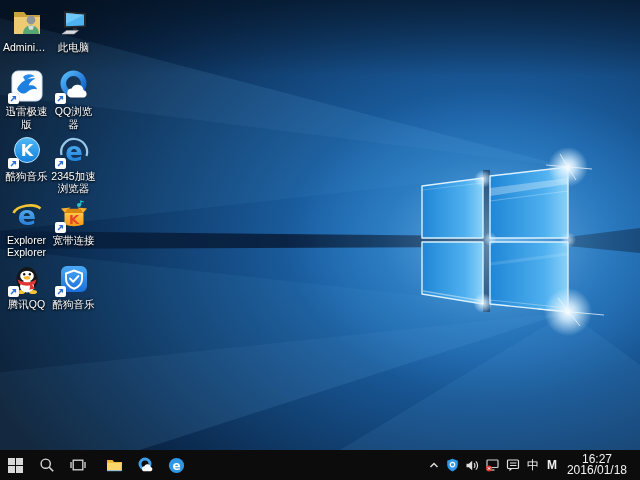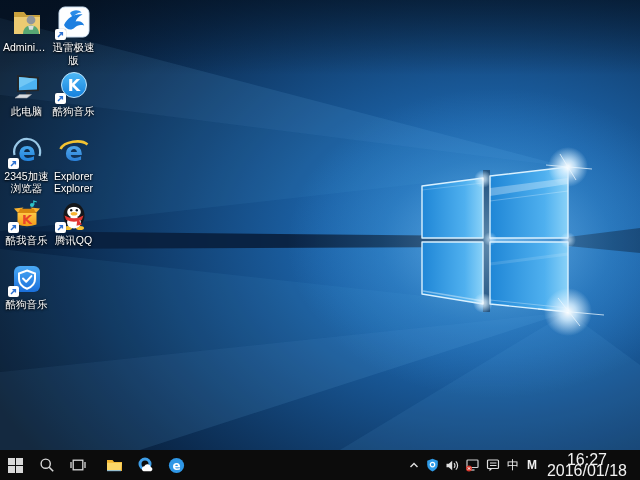--- a/index.html
+++ b/index.html
@@ -21,21 +21,21 @@
   
   .taskbar{position:absolute;left:0;right:0;bottom:0;height:30px;background:#0c0c0c;display:flex;align-items:stretch;}
   .tb-left{display:flex;align-items:stretch;}
   .tb-btn{width:31px;display:flex;align-items:center;justify-content:center;}
   .tb-gap{width:6px;}
   .tb-spacer{flex:1;}
   .tray{display:flex;align-items:center;padding-right:4px;}
   .tray-btn{height:30px;display:flex;align-items:center;justify-content:center;padding:0 3px;}
   .ime{color:#f0f0f0;font-size:12px;padding:0 4px;}
   .ime.m{font-weight:bold;font-size:12px;}
-  .clock{color:#f2f2f2;font-size:16px;line-height:11.5px;text-align:center;padding:0 5px 0 6px;}
+  .clock{color:#f2f2f2;font-size:12px;line-height:11.5px;text-align:center;padding:0 5px 0 6px;}
   .show-desktop{width:4px;border-left:1px solid #2a2a2a;}
 </style>
 </head>
 <body>
 
 <div class="screen">
 
   <div class="desktop">
     <svg class="wallpaper" viewBox="0 0 640 450" preserveAspectRatio="none">
       <defs>
@@ -120,48 +120,68 @@
           <path d="M13 29 c0-6 4-8.5 8-8.5 s8 2.5 8 8.5 z" fill="#57a773"></path>
           <path d="M18.2 20.8 h5.6 l-1 4 h-3.6 z" fill="#d9dde0"></path>
         </svg>
           </div>
         <div class="lbl nowrap">Administra...</div>
       </div>
 
       <div class="dicon">
         <div class="art">
             <svg width="34" height="34" viewBox="0 0 34 34">
-          <rect x="2" y="2" width="30" height="30" rx="6" fill="#fdfeff"></rect>
-          <rect x="2" y="2" width="30" height="30" rx="6" fill="none" stroke="#cfe2f4" stroke-width="1"></rect>
-          <path d="M13 8 C16 4.5 22 4.5 24.5 7.5 C20.5 7.5 17.5 9.5 15.8 12.5 Z" fill="#2a8ce8"></path>
-          <path d="M7 20 C10.5 12.5 18 8.5 25.5 9.5 C21.5 11.5 19.5 13.8 18.6 16.6 C23.5 15.5 26 17.5 27.2 20.6 C23.2 19.4 20 20.4 17.8 22.6 C13.8 26.4 9.2 24.4 7 20 Z" fill="#1d7fe0"></path>
-        </svg>
-        <span class="badge">
-              <svg width="9" height="9" viewBox="0 0 9 9">
-                <path d="M2 7 L6.2 2.8 M3.4 2.6 h3 v3" stroke="#2a6fd0" stroke-width="1.4" fill="none"></path>
-              </svg>
-            </span>
-          </div>
-        <div class="lbl">迅雷极速版</div>
-      </div>
-
-      <div class="dicon">
-        <div class="art">
-            <svg width="34" height="34" viewBox="0 0 34 34">
           <path d="M7 6 L29 8 L29 22 L7 23 Z" fill="#23262a"></path>
           <path d="M9 8 L27 9.7 L27 20.4 L9 21.3 Z" fill="#4db2f0"></path>
           <path d="M9 8 L27 9.7 L9 19 Z" fill="#7accf6" opacity=".8"></path>
           <rect x="16" y="23" width="4" height="2.6" fill="#2c2f33"></rect>
           <path d="M5 29 l4.5 -3.5 h12 l-4.5 3.5 z" fill="#d7dbdf"></path>
           <path d="M5 29 l4.5 -3.5 h12 l-4.5 3.5 z" fill="none" stroke="#9aa0a6" stroke-width=".6"></path>
         </svg>
           </div>
         <div class="lbl">此电脑</div>
       </div>
 
+      <div class="dicon">
+        <div class="art">
+            <svg width="34" height="34" viewBox="0 0 34 34">
+          <rect x="2" y="2" width="30" height="30" rx="6" fill="#fdfeff"></rect>
+          <rect x="2" y="2" width="30" height="30" rx="6" fill="none" stroke="#cfe2f4" stroke-width="1"></rect>
+          <path d="M13 8 C16 4.5 22 4.5 24.5 7.5 C20.5 7.5 17.5 9.5 15.8 12.5 Z" fill="#2a8ce8"></path>
+          <path d="M7 20 C10.5 12.5 18 8.5 25.5 9.5 C21.5 11.5 19.5 13.8 18.6 16.6 C23.5 15.5 26 17.5 27.2 20.6 C23.2 19.4 20 20.4 17.8 22.6 C13.8 26.4 9.2 24.4 7 20 Z" fill="#1d7fe0"></path>
+        </svg>
+        <span class="badge">
+              <svg width="9" height="9" viewBox="0 0 9 9">
+                <path d="M2 7 L6.2 2.8 M3.4 2.6 h3 v3" stroke="#2a6fd0" stroke-width="1.4" fill="none"></path>
+              </svg>
+            </span>
+          </div>
+        <div class="lbl">迅雷极速版</div>
+      </div>
+
+      <div class="dicon">
+        <div class="art">
+            <svg width="34" height="34" viewBox="0 0 34 34">
+          <defs>
+                <linearGradient id="qbr" x1="0" y1="0" x2="1" y2="1">
+            <stop offset="0%" stop-color="#54b9f8"></stop>
+                  <stop offset="100%" stop-color="#0b55c8"></stop>
+          </linearGradient>
+              </defs>
+          <circle cx="16.5" cy="14.5" r="10.2" fill="none" stroke="url(#qbr)" stroke-width="5.6"></circle>
+          <path d="M13.5 28.5 a4.6 4.6 0 0 1 1.2 -9 a6.2 6.2 0 0 1 11.8 1.4 a4 4 0 0 1 0.6 7.6 z" fill="#ffffff"></path>
+        </svg>
+        <span class="badge">
+              <svg width="9" height="9" viewBox="0 0 9 9">
+                <path d="M2 7 L6.2 2.8 M3.4 2.6 h3 v3" stroke="#2a6fd0" stroke-width="1.4" fill="none"></path>
+              </svg>
+            </span>
+          </div>
+        <div class="lbl">QQ浏览器</div>
+      </div>
 
 
       <div class="dicon">
         <div class="art">
             <svg width="34" height="34" viewBox="0 0 34 34">
           <defs>
                 <linearGradient id="kg" x1="0" y1="0" x2="0" y2="1">
             <stop offset="0%" stop-color="#4fb9f6"></stop>
                   <stop offset="100%" stop-color="#1380dd"></stop>
           </linearGradient>
@@ -235,21 +255,21 @@
           <path d="M8 15 h18 l-2.2 -4.2 h-13.6 z" fill="#d9880f"></path>
           <path d="M7.5 15 h19 v11.5 q-9.5 3.4 -19 0 z" fill="url(#kw)"></path>
           <text x="17" y="26" text-anchor="middle" font-size="13" font-weight="bold" fill="#e8442a" font-family="DejaVu Sans, sans-serif">K</text>
         </svg>
         <span class="badge">
               <svg width="9" height="9" viewBox="0 0 9 9">
                 <path d="M2 7 L6.2 2.8 M3.4 2.6 h3 v3" stroke="#2a6fd0" stroke-width="1.4" fill="none"></path>
               </svg>
             </span>
           </div>
-        <div class="lbl">酷我音乐</div>
+        <div class="lbl">宽带连接</div>
       </div>
 
       <div class="dicon">
         <div class="art">
             <svg width="34" height="34" viewBox="0 0 34 34">
           <ellipse cx="11" cy="30" rx="4" ry="2" fill="#f7c331"></ellipse>
           <ellipse cx="23" cy="30" rx="4" ry="2" fill="#f7c331"></ellipse>
           <ellipse cx="17" cy="17.5" rx="10.5" ry="12.5" fill="#15171a"></ellipse>
           <ellipse cx="17" cy="14" rx="6.8" ry="5.6" fill="#ffffff"></ellipse>
           <path d="M9.5 11.5 a8 7 0 0 1 15 0 a10 8 0 0 0 -15 0" fill="#15171a"></path>

